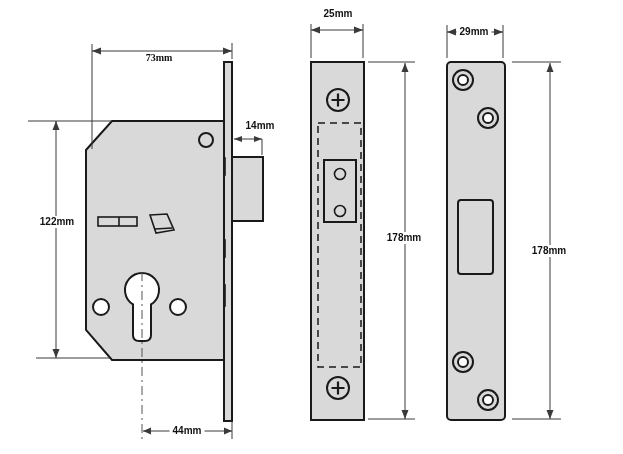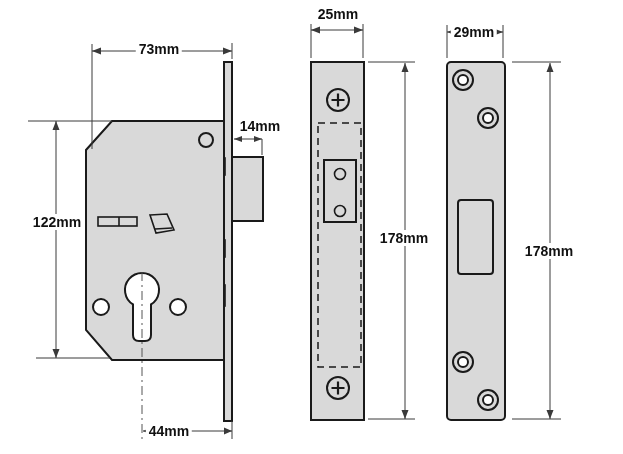--- a/index.html
+++ b/index.html
@@ -24,21 +24,21 @@
   .detail{fill:none;stroke:var(--outline);stroke-width:1.6;}
   .dashed{fill:none;stroke:var(--outline);stroke-width:1.5;stroke-dasharray:7 5;}
   .centerline{fill:none;stroke:#555;stroke-width:1;stroke-dasharray:9 4 2 4;}
   .dim-line{fill:none;stroke:var(--dim);stroke-width:1;}
   .dim-arrow{fill:var(--dim);stroke:none;}
   .screw-cross{fill:none;stroke:var(--outline);stroke-width:2.2;}
   
   .dim-label{
     position:absolute;
     transform:translate(-50%,-50%);
-    font-weight:700;font-size:14px;line-height:1;
+    font-weight:700;font-size:10px;line-height:1;
     color:#111;
     background:var(--bg);
     padding:1px 3px;
     white-space:nowrap;
   }
 </style>
 </head>
 <body>
 
 <div class="stage">
@@ -171,21 +171,21 @@
       <line class="dim-line" x1="503" y1="25" x2="503" y2="58"></line>
 
       <line class="dim-line" x1="550" y1="63" x2="550" y2="419"></line>
       <polygon class="dim-arrow" points="550,63 546.5,72 553.5,72"></polygon>
       <polygon class="dim-arrow" points="550,419 546.5,410 553.5,410"></polygon>
       <line class="dim-line" x1="512" y1="62" x2="561" y2="62"></line>
       <line class="dim-line" x1="512" y1="419" x2="561" y2="419"></line>
     </g>
   </svg>
 
-  <div class="dim-label" style="left:159px;top:49px;">73mm</div>
+  <div class="dim-label" style="left:159px;top:58px;font-family:Liberation Serif, serif;">73mm</div>
   <div class="dim-label" style="left:260px;top:126px;">14mm</div>
   <div class="dim-label" style="left:57px;top:222px;">122mm</div>
-  <div class="dim-label" style="left:169px;top:431px;">44mm</div>
+  <div class="dim-label" style="left:187px;top:431px;">44mm</div>
   <div class="dim-label" style="left:338px;top:14px;">25mm</div>
   <div class="dim-label" style="left:404px;top:238px;">178mm</div>
   <div class="dim-label" style="left:474px;top:32px;">29mm</div>
   <div class="dim-label" style="left:549px;top:251px;">178mm</div>
 </div>
 
 </body></html>

